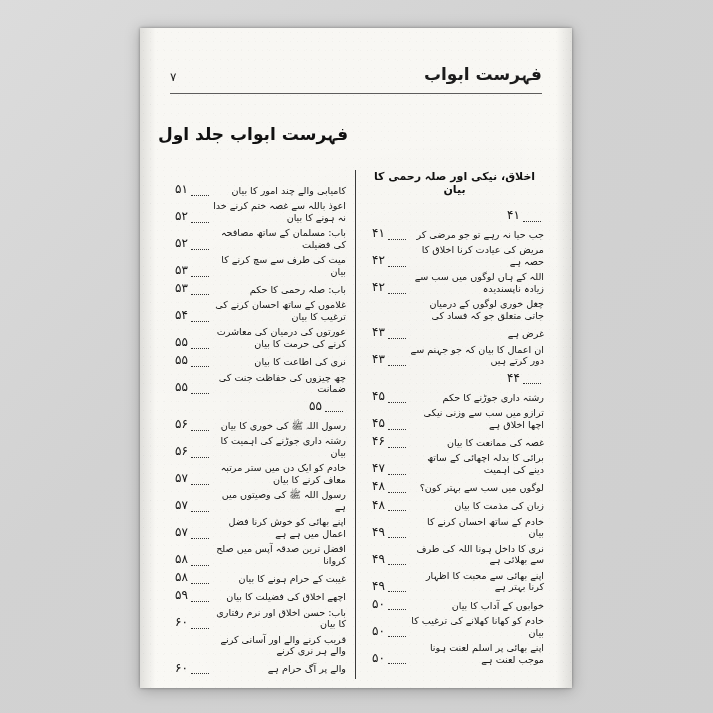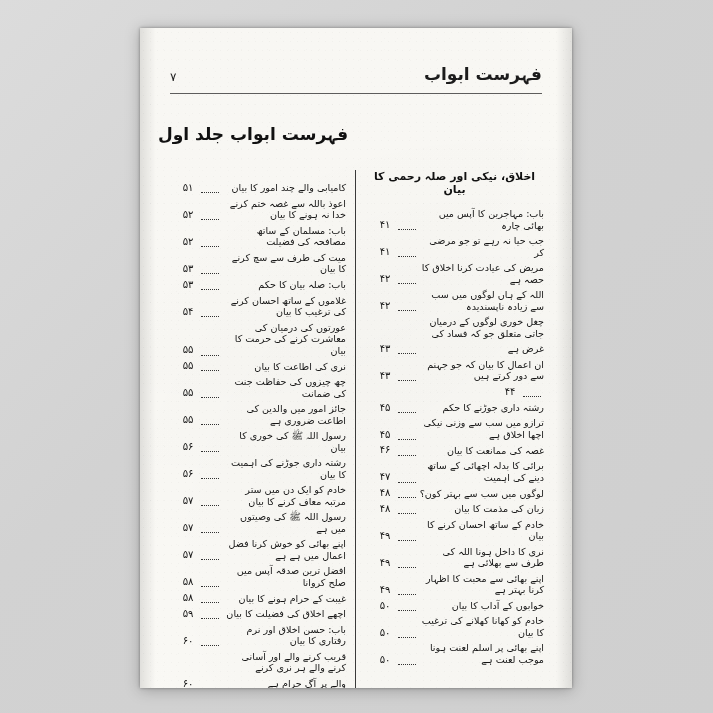--- a/index.html
+++ b/index.html
@@ -142,25 +142,24 @@
     flex: 0 0 auto;
     margin: 0 3px 1px 3px;
     min-width: 18px;
     border-bottom: 1px dotted #333;
     height: 8px;
     align-self: flex-end;
   }
   li .page-no {
     flex: 0 0 auto;
     width: 20px;
-    text-align: center;
-    font-size: 10px;
+    text-align: right;
+    font-size: 12px;
     color: #141414;
     direction: rtl;
-    margin-left: 10px;
   }
   li.cont .page-no,
   li.cont .dots { visibility: hidden; }
 
   
   .edge-shadow-l, .edge-shadow-r {
     position: absolute;
     top: 0; bottom: 0; width: 16px;
     pointer-events: none;
   }
@@ -182,21 +181,20 @@
       </div>
       <div class="header-rule"></div>
 
       <div class="doc-title">فہرست ابواب جلد اول</div>
 
       <div class="columns">
         <div class="col col-right">
           <div class="section-title">اخلاق، نیکی اور صلہ رحمی کا بیان</div>
           <ul class="toc" id="list-right">
               <li>
-                <span class="entry-title">باب: مہاجرین کا آپس میں بھائی چارہ</span>
                 <span class="dots"></span>
                 <span class="page-no">۴۱</span>
               </li>
               <li>
                 <span class="entry-title">جب حیا نہ رہے تو جو مرضی کر</span>
                 <span class="dots"></span>
                 <span class="page-no">۴۱</span>
               </li>
               <li>
                 <span class="entry-title">مریض کی عیادت کرنا اخلاق کا حصہ ہے</span>
@@ -306,21 +304,21 @@
                 <span class="entry-title">باب: مسلمان کے ساتھ مصافحہ کی فضیلت</span>
                 <span class="dots"></span>
                 <span class="page-no">۵۲</span>
               </li>
               <li>
                 <span class="entry-title">میت کی طرف سے سچ کرنے کا بیان</span>
                 <span class="dots"></span>
                 <span class="page-no">۵۳</span>
               </li>
               <li>
-                <span class="entry-title">باب: صلہ بیان کا حکم</span>
+                <span class="entry-title">باب: صلہ رحمی کا حکم</span>
                 <span class="dots"></span>
                 <span class="page-no">۵۳</span>
               </li>
               <li>
                 <span class="entry-title">غلاموں کے ساتھ احسان کرنے کی ترغیب کا بیان</span>
                 <span class="dots"></span>
                 <span class="page-no">۵۴</span>
               </li>
               <li>
                 <span class="entry-title">عورتوں کی درمیان کی معاشرت کرنے کی حرمت کا بیان</span>
@@ -331,21 +329,20 @@
                 <span class="entry-title">نری کی اطاعت کا بیان</span>
                 <span class="dots"></span>
                 <span class="page-no">۵۵</span>
               </li>
               <li>
                 <span class="entry-title">چھ چیزوں کی حفاظت جنت کی ضمانت</span>
                 <span class="dots"></span>
                 <span class="page-no">۵۵</span>
               </li>
               <li>
-                <span class="entry-title">جائز امور میں والدین کی اطاعت ضروری ہے</span>
                 <span class="dots"></span>
                 <span class="page-no">۵۵</span>
               </li>
               <li>
                 <span class="entry-title">رسول اللہ ﷺ کی خوری کا بیان</span>
                 <span class="dots"></span>
                 <span class="page-no">۵۶</span>
               </li>
               <li>
                 <span class="entry-title">رشتہ داری جوڑنے کی اہمیت کا بیان</span>

